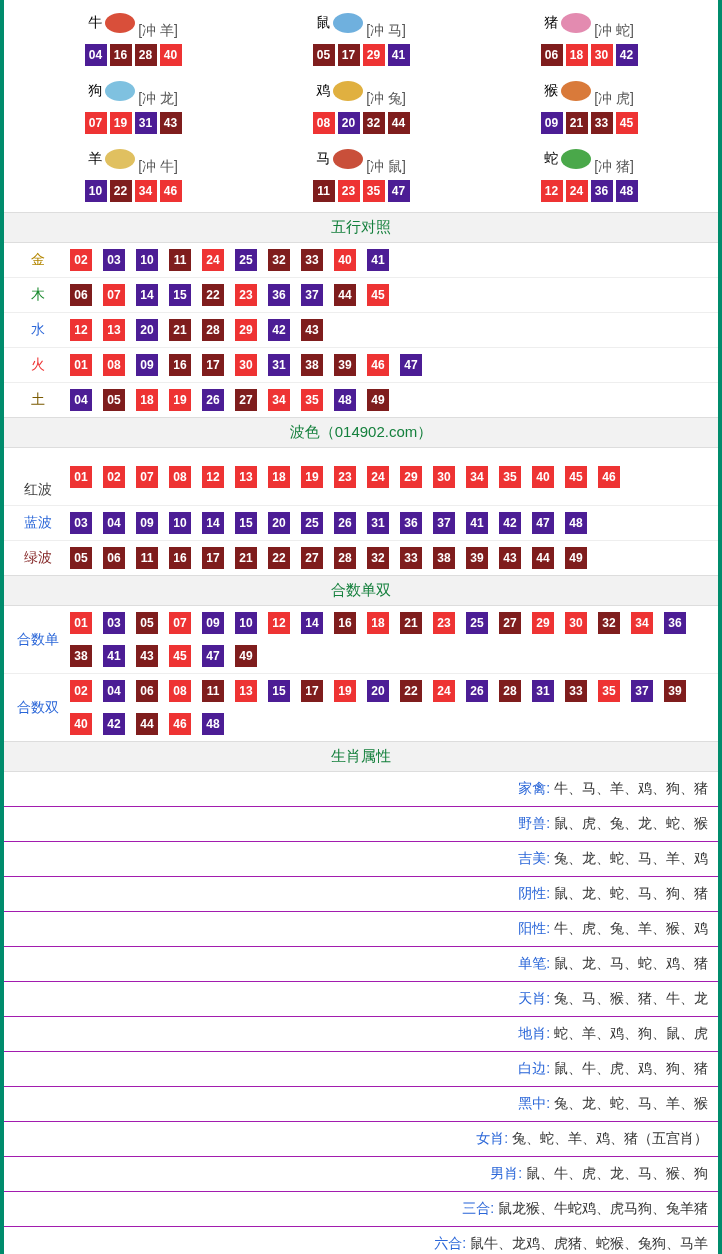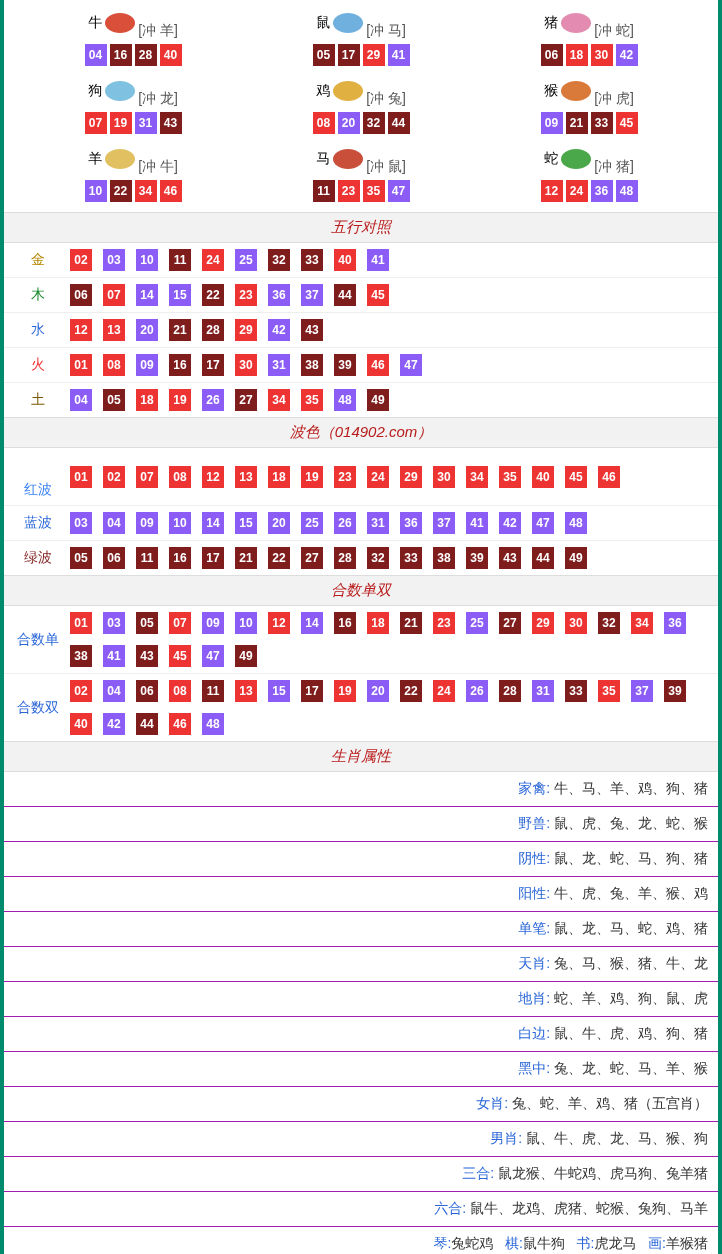--- a/index.html
+++ b/index.html
@@ -8,35 +8,35 @@
 
 .zodiac-grid { display: grid; grid-template-columns: repeat(3, 1fr); gap: 8px 10px; padding: 6px 20px 10px; }
 .zodiac-cell { text-align: center; }
 .zodiac-label { display: flex; align-items: center; justify-content: center; gap: 3px; font-size: 14px; margin-bottom: 4px; }
 .zodiac-icon { width: 30px; height: 20px; display: inline-block; }
 .zodiac-chong { color: #555; margin-top: 16px; }
 .zodiac-nums { display: flex; justify-content: center; gap: 3px; }
 
 .num { display: inline-flex; width: 22px; height: 22px; font-size: 12px; color: #fff; align-items: center; justify-content: center; font-weight: 600; }
 .red { background: #e33; }
-.blue { background: #8b5cf6; }
+.blue { background: #4c1d95; }
 .green { background: #7f1d1d; }
 
-.section-header { background: #f2f2f2; border-top: 1px solid #ddd; border-bottom: 1px solid #ddd; text-align: center; padding: 5px 0; font-size: 15px; color: #b91c1c; font-style: italic; }
+.section-header { background: #f2f2f2; border-top: 1px solid #ddd; border-bottom: 1px solid #ddd; text-align: center; padding: 5px 0; font-size: 15px; color: #15803d; }
 .row { display: flex; align-items: center; border-bottom: 1px solid #eee; padding: 6px 10px; gap: 8px; }
 .row:last-child { border-bottom: none; }
 .row-label { width: 48px; text-align: center; font-size: 14px; flex-shrink: 0; }
 .row-nums { display: flex; flex-wrap: wrap; gap: 11px; }
 
 .c-gold { color: #b38600; }
 .c-wood { color: #1a8a2e; }
 .c-water { color: #2a66d8; }
 .c-fire { color: #e33; }
 .c-earth { color: #7a5a00; }
-.c-red { color: #3b82f6; margin-top: 27px; }
+.c-red { color: #404040; margin-top: 27px; }
 .c-green { color: #7f1d1d; }
 
 .attr-row { text-align: right; border-bottom: 1px solid #a21caf; padding: 8px 10px; font-size: 14px; color: #444; }
 .attr-label { color: #2a66d8; }
 .attr-val { color: #333; }
 
 
 .zi { border-radius: 50%; }
 </style>
 </head>
@@ -370,20 +370,21 @@
           <span class="num red">46</span>
           <span class="num blue">48</span>
         </div>
       </div>
     </div>
 
   <div class="section-header">生肖属性</div>
   <div id="attr-rows">
       <div class="attr-row"><span class="attr-label">家禽: </span><span class="attr-val">牛、马、羊、鸡、狗、猪</span></div>
       <div class="attr-row"><span class="attr-label">野兽: </span><span class="attr-val">鼠、虎、兔、龙、蛇、猴</span></div>
+      <div class="attr-row"><span class="attr-label">吉美: </span><span class="attr-val">兔、龙、蛇、马、羊、鸡</span></div>
       <div class="attr-row"><span class="attr-label">阴性: </span><span class="attr-val">鼠、龙、蛇、马、狗、猪</span></div>
       <div class="attr-row"><span class="attr-label">阳性: </span><span class="attr-val">牛、虎、兔、羊、猴、鸡</span></div>
       <div class="attr-row"><span class="attr-label">单笔: </span><span class="attr-val">鼠、龙、马、蛇、鸡、猪</span></div>
       <div class="attr-row"><span class="attr-label">天肖: </span><span class="attr-val">兔、马、猴、猪、牛、龙</span></div>
       <div class="attr-row"><span class="attr-label">地肖: </span><span class="attr-val">蛇、羊、鸡、狗、鼠、虎</span></div>
       <div class="attr-row"><span class="attr-label">白边: </span><span class="attr-val">鼠、牛、虎、鸡、狗、猪</span></div>
       <div class="attr-row"><span class="attr-label">黑中: </span><span class="attr-val">兔、龙、蛇、马、羊、猴</span></div>
       <div class="attr-row"><span class="attr-label">女肖: </span><span class="attr-val">兔、蛇、羊、鸡、猪（五宫肖）</span></div>
       <div class="attr-row"><span class="attr-label">男肖: </span><span class="attr-val">鼠、牛、虎、龙、马、猴、狗</span></div>
       <div class="attr-row"><span class="attr-label">三合: </span><span class="attr-val">鼠龙猴、牛蛇鸡、虎马狗、兔羊猪</span></div>

